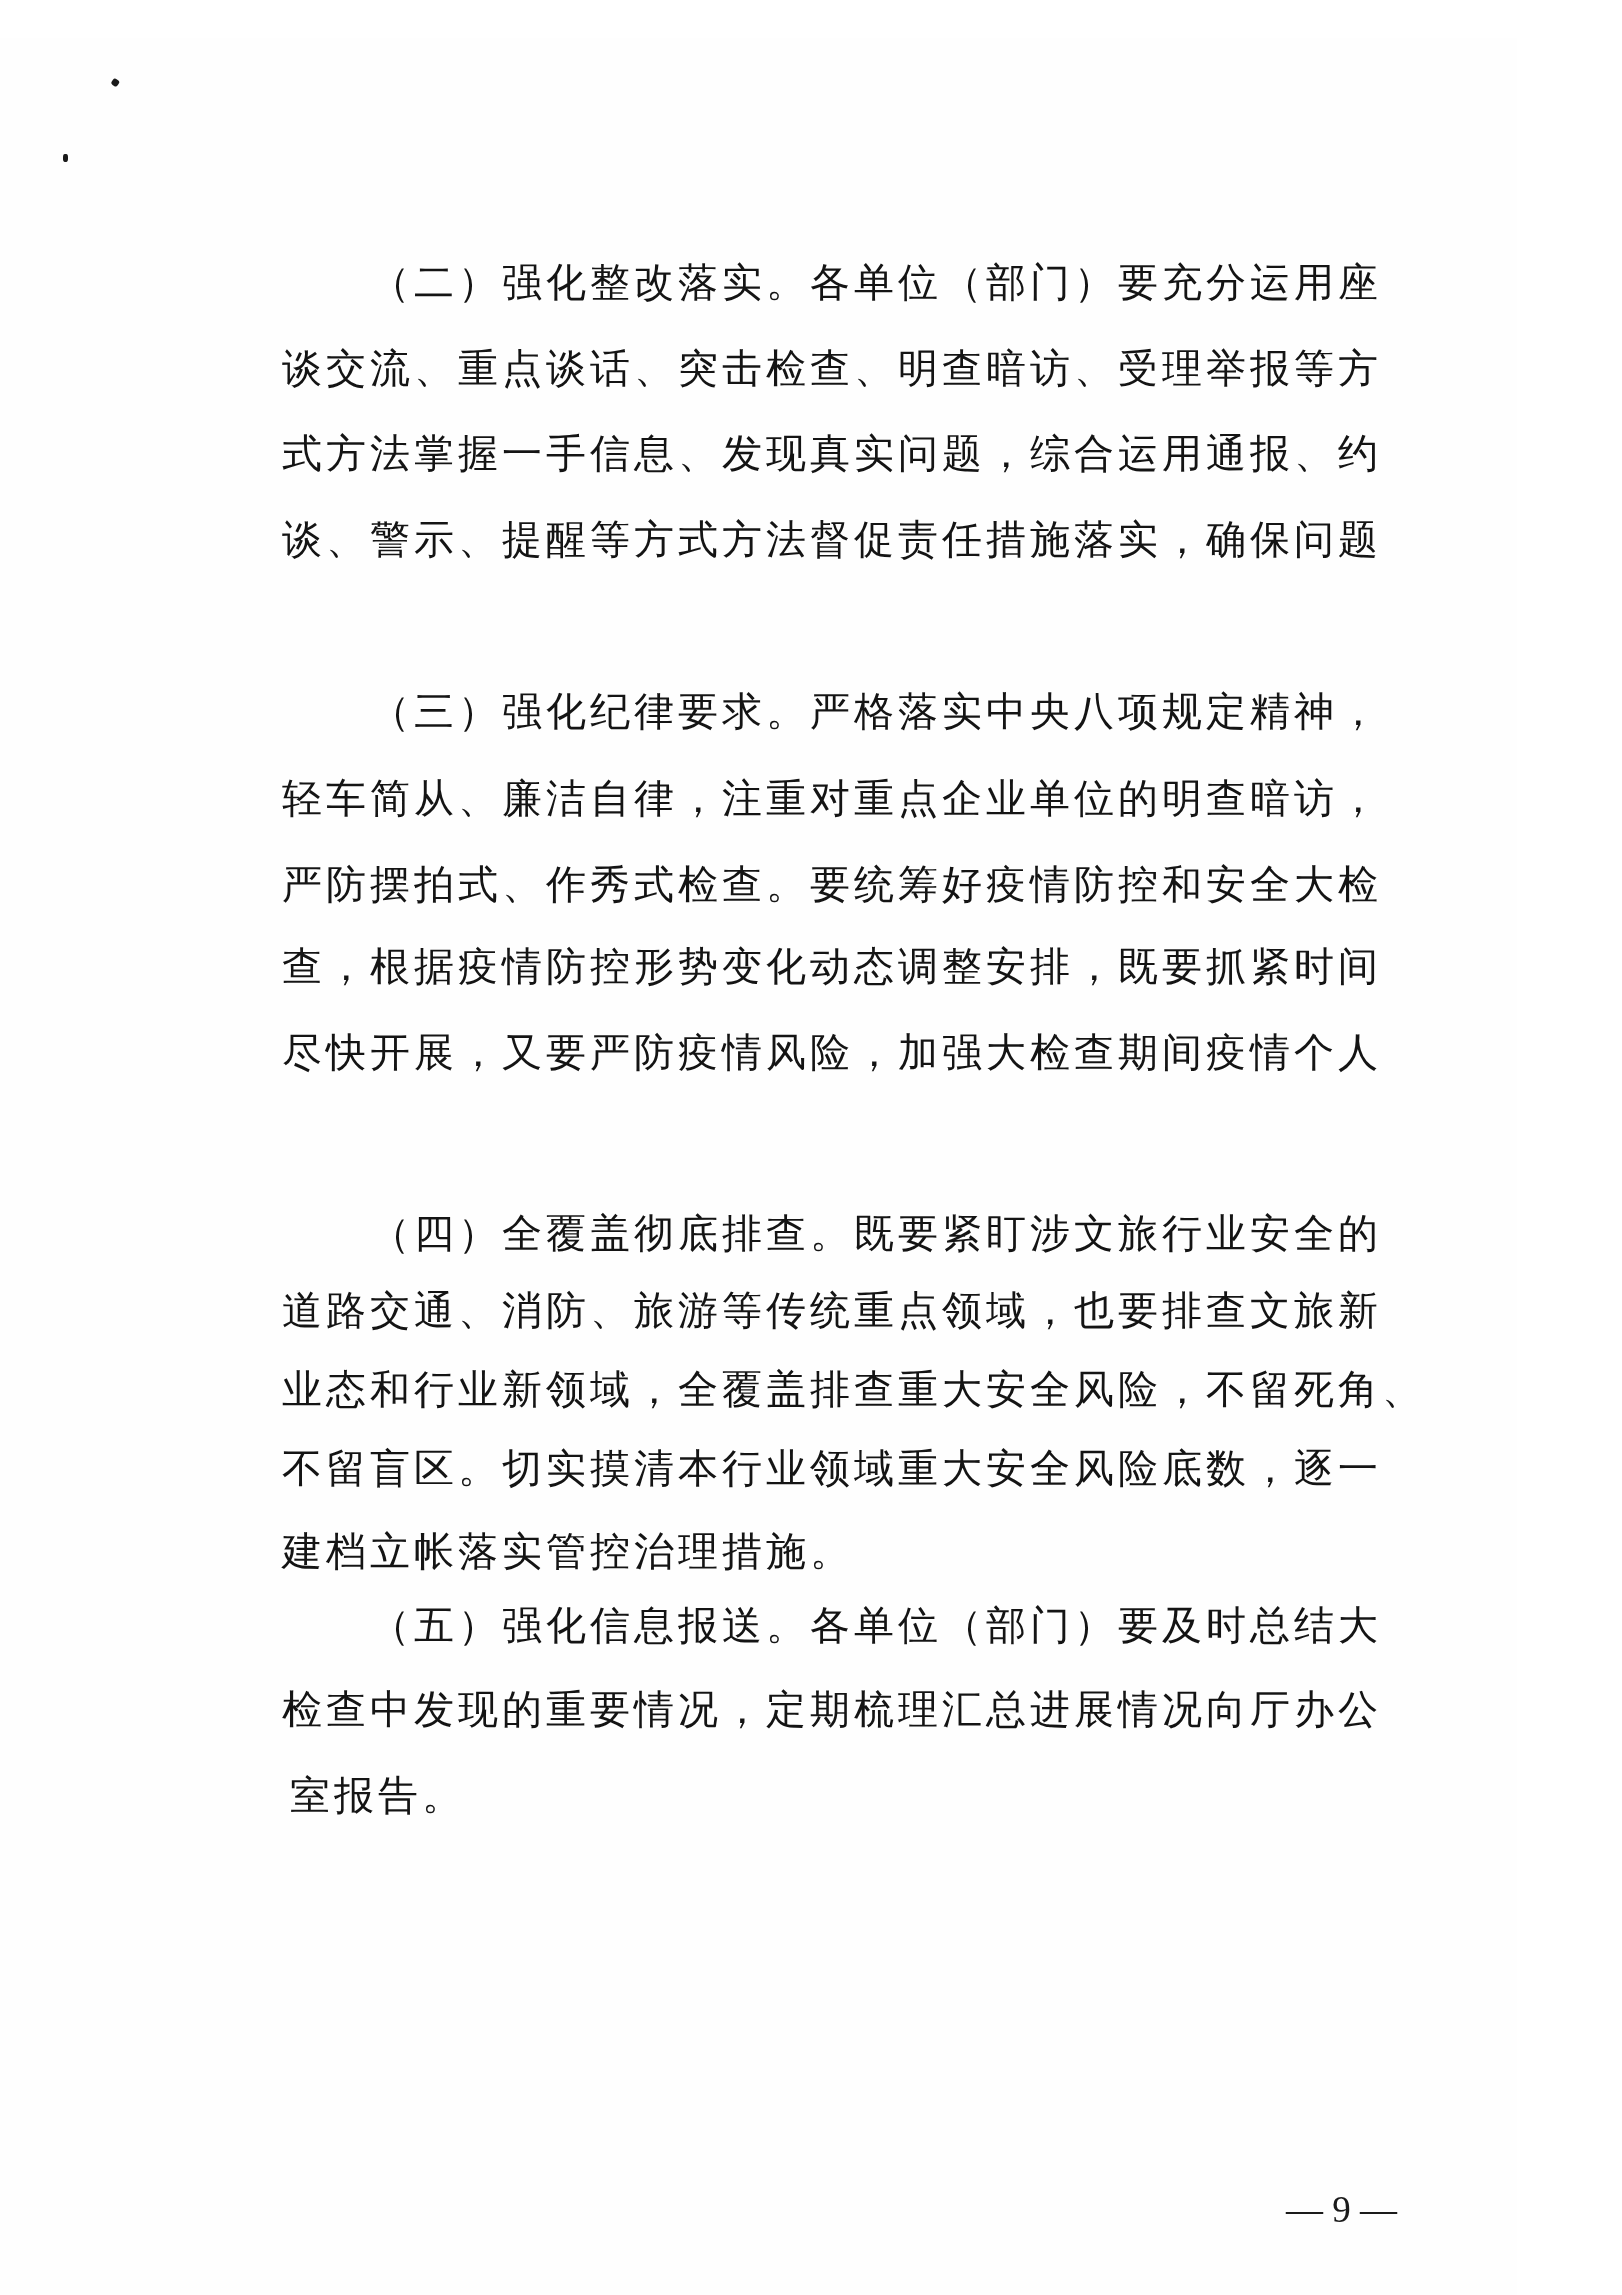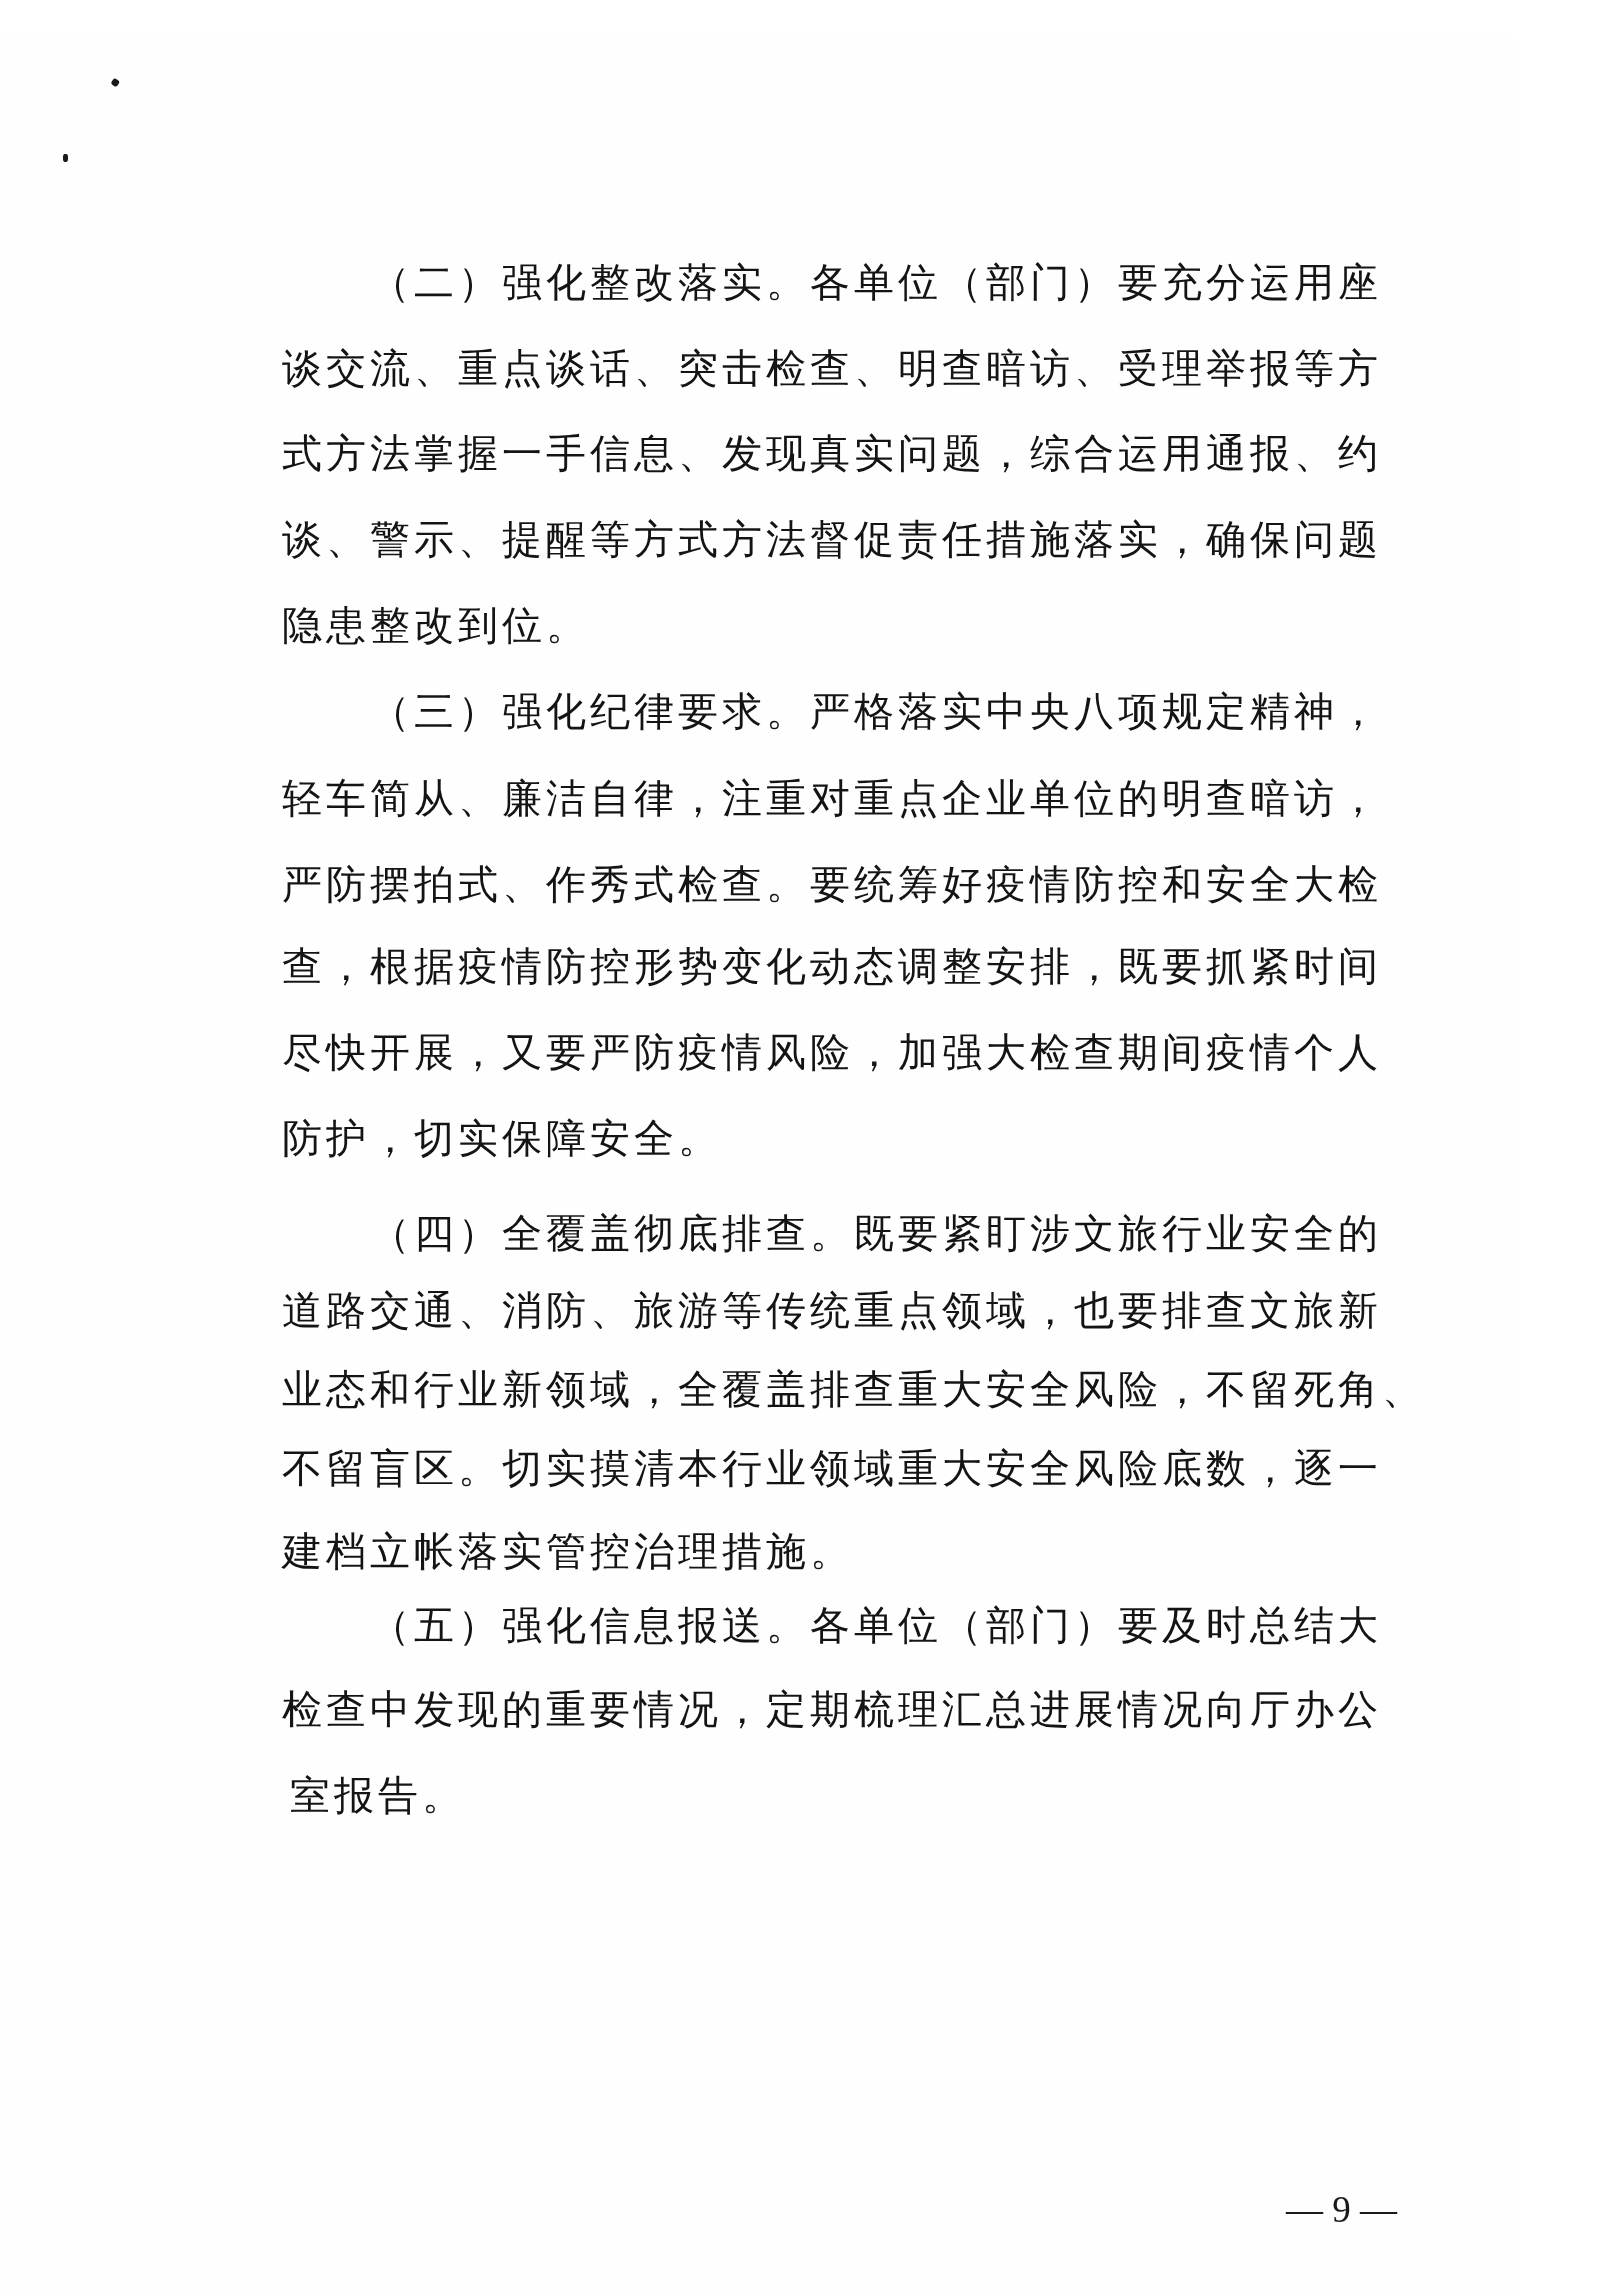--- a/index.html
+++ b/index.html
@@ -69,27 +69,25 @@
 <div class="page">
 
   <div class="speck" style="left:112px;top:41px;width:6.5px;height:6.5px;transform:rotate(35deg);"></div>
   <div class="speck" style="left:63px;top:116px;width:4.6px;height:7.9px;"></div>
 
   <div class="body-text">
     <div class="line" style="top: 218px; left: 88px;"><span class="cell">（</span><span class="cell">二</span><span class="cell">）</span><span class="cell">强</span><span class="cell">化</span><span class="cell">整</span><span class="cell">改</span><span class="cell">落</span><span class="cell">实</span><span class="cell">。</span><span class="cell">各</span><span class="cell">单</span><span class="cell">位</span><span class="cell">（</span><span class="cell">部</span><span class="cell">门</span><span class="cell">）</span><span class="cell">要</span><span class="cell">充</span><span class="cell">分</span><span class="cell">运</span><span class="cell">用</span><span class="cell">座</span></div>
     <div class="line" style="top: 304px; left: 0px;"><span class="cell">谈</span><span class="cell">交</span><span class="cell">流</span><span class="cell">、</span><span class="cell">重</span><span class="cell">点</span><span class="cell">谈</span><span class="cell">话</span><span class="cell">、</span><span class="cell">突</span><span class="cell">击</span><span class="cell">检</span><span class="cell">查</span><span class="cell">、</span><span class="cell">明</span><span class="cell">查</span><span class="cell">暗</span><span class="cell">访</span><span class="cell">、</span><span class="cell">受</span><span class="cell">理</span><span class="cell">举</span><span class="cell">报</span><span class="cell">等</span><span class="cell">方</span></div>
     <div class="line" style="top: 389px; left: 0px;"><span class="cell">式</span><span class="cell">方</span><span class="cell">法</span><span class="cell">掌</span><span class="cell">握</span><span class="cell">一</span><span class="cell">手</span><span class="cell">信</span><span class="cell">息</span><span class="cell">、</span><span class="cell">发</span><span class="cell">现</span><span class="cell">真</span><span class="cell">实</span><span class="cell">问</span><span class="cell">题</span><span class="cell">，</span><span class="cell">综</span><span class="cell">合</span><span class="cell">运</span><span class="cell">用</span><span class="cell">通</span><span class="cell">报</span><span class="cell">、</span><span class="cell">约</span></div>
     <div class="line" style="top: 475px; left: 0px;"><span class="cell">谈</span><span class="cell">、</span><span class="cell">警</span><span class="cell">示</span><span class="cell">、</span><span class="cell">提</span><span class="cell">醒</span><span class="cell">等</span><span class="cell">方</span><span class="cell">式</span><span class="cell">方</span><span class="cell">法</span><span class="cell">督</span><span class="cell">促</span><span class="cell">责</span><span class="cell">任</span><span class="cell">措</span><span class="cell">施</span><span class="cell">落</span><span class="cell">实</span><span class="cell">，</span><span class="cell">确</span><span class="cell">保</span><span class="cell">问</span><span class="cell">题</span></div>
-    <div class="line" style="top: 561px; left: 0px;"><span class="cell">隐</span><span class="cell">患</span><span class="cell">整</span><span class="cell">改</span><span class="cell">到</span><span class="cell">位</span><span class="cell">。</span></div>
     <div class="line" style="top: 647px; left: 88px;"><span class="cell">（</span><span class="cell">三</span><span class="cell">）</span><span class="cell">强</span><span class="cell">化</span><span class="cell">纪</span><span class="cell">律</span><span class="cell">要</span><span class="cell">求</span><span class="cell">。</span><span class="cell">严</span><span class="cell">格</span><span class="cell">落</span><span class="cell">实</span><span class="cell">中</span><span class="cell">央</span><span class="cell">八</span><span class="cell">项</span><span class="cell">规</span><span class="cell">定</span><span class="cell">精</span><span class="cell">神</span><span class="cell">，</span></div>
     <div class="line" style="top: 734px; left: 0px;"><span class="cell">轻</span><span class="cell">车</span><span class="cell">简</span><span class="cell">从</span><span class="cell">、</span><span class="cell">廉</span><span class="cell">洁</span><span class="cell">自</span><span class="cell">律</span><span class="cell">，</span><span class="cell">注</span><span class="cell">重</span><span class="cell">对</span><span class="cell">重</span><span class="cell">点</span><span class="cell">企</span><span class="cell">业</span><span class="cell">单</span><span class="cell">位</span><span class="cell">的</span><span class="cell">明</span><span class="cell">查</span><span class="cell">暗</span><span class="cell">访</span><span class="cell">，</span></div>
     <div class="line" style="top: 820px; left: 0px;"><span class="cell">严</span><span class="cell">防</span><span class="cell">摆</span><span class="cell">拍</span><span class="cell">式</span><span class="cell">、</span><span class="cell">作</span><span class="cell">秀</span><span class="cell">式</span><span class="cell">检</span><span class="cell">查</span><span class="cell">。</span><span class="cell">要</span><span class="cell">统</span><span class="cell">筹</span><span class="cell">好</span><span class="cell">疫</span><span class="cell">情</span><span class="cell">防</span><span class="cell">控</span><span class="cell">和</span><span class="cell">安</span><span class="cell">全</span><span class="cell">大</span><span class="cell">检</span></div>
     <div class="line" style="top: 902px; left: 0px;"><span class="cell">查</span><span class="cell">，</span><span class="cell">根</span><span class="cell">据</span><span class="cell">疫</span><span class="cell">情</span><span class="cell">防</span><span class="cell">控</span><span class="cell">形</span><span class="cell">势</span><span class="cell">变</span><span class="cell">化</span><span class="cell">动</span><span class="cell">态</span><span class="cell">调</span><span class="cell">整</span><span class="cell">安</span><span class="cell">排</span><span class="cell">，</span><span class="cell">既</span><span class="cell">要</span><span class="cell">抓</span><span class="cell">紧</span><span class="cell">时</span><span class="cell">间</span></div>
     <div class="line" style="top: 988px; left: 0px;"><span class="cell">尽</span><span class="cell">快</span><span class="cell">开</span><span class="cell">展</span><span class="cell">，</span><span class="cell">又</span><span class="cell">要</span><span class="cell">严</span><span class="cell">防</span><span class="cell">疫</span><span class="cell">情</span><span class="cell">风</span><span class="cell">险</span><span class="cell">，</span><span class="cell">加</span><span class="cell">强</span><span class="cell">大</span><span class="cell">检</span><span class="cell">查</span><span class="cell">期</span><span class="cell">间</span><span class="cell">疫</span><span class="cell">情</span><span class="cell">个</span><span class="cell">人</span></div>
-    <div class="line" style="top: 1074px; left: 0px;"><span class="cell">防</span><span class="cell">护</span><span class="cell">，</span><span class="cell">切</span><span class="cell">实</span><span class="cell">保</span><span class="cell">障</span><span class="cell">安</span><span class="cell">全</span><span class="cell">。</span></div>
     <div class="line" style="top: 1169px; left: 88px;"><span class="cell">（</span><span class="cell">四</span><span class="cell">）</span><span class="cell">全</span><span class="cell">覆</span><span class="cell">盖</span><span class="cell">彻</span><span class="cell">底</span><span class="cell">排</span><span class="cell">查</span><span class="cell">。</span><span class="cell">既</span><span class="cell">要</span><span class="cell">紧</span><span class="cell">盯</span><span class="cell">涉</span><span class="cell">文</span><span class="cell">旅</span><span class="cell">行</span><span class="cell">业</span><span class="cell">安</span><span class="cell">全</span><span class="cell">的</span></div>
     <div class="line" style="top: 1246px; left: 0px;"><span class="cell">道</span><span class="cell">路</span><span class="cell">交</span><span class="cell">通</span><span class="cell">、</span><span class="cell">消</span><span class="cell">防</span><span class="cell">、</span><span class="cell">旅</span><span class="cell">游</span><span class="cell">等</span><span class="cell">传</span><span class="cell">统</span><span class="cell">重</span><span class="cell">点</span><span class="cell">领</span><span class="cell">域</span><span class="cell">，</span><span class="cell">也</span><span class="cell">要</span><span class="cell">排</span><span class="cell">查</span><span class="cell">文</span><span class="cell">旅</span><span class="cell">新</span></div>
     <div class="line" style="top: 1325px; left: 0px;"><span class="cell">业</span><span class="cell">态</span><span class="cell">和</span><span class="cell">行</span><span class="cell">业</span><span class="cell">新</span><span class="cell">领</span><span class="cell">域</span><span class="cell">，</span><span class="cell">全</span><span class="cell">覆</span><span class="cell">盖</span><span class="cell">排</span><span class="cell">查</span><span class="cell">重</span><span class="cell">大</span><span class="cell">安</span><span class="cell">全</span><span class="cell">风</span><span class="cell">险</span><span class="cell">，</span><span class="cell">不</span><span class="cell">留</span><span class="cell">死</span><span class="cell">角</span><span class="cell">、</span></div>
     <div class="line" style="top: 1404px; left: 0px;"><span class="cell">不</span><span class="cell">留</span><span class="cell">盲</span><span class="cell">区</span><span class="cell">。</span><span class="cell">切</span><span class="cell">实</span><span class="cell">摸</span><span class="cell">清</span><span class="cell">本</span><span class="cell">行</span><span class="cell">业</span><span class="cell">领</span><span class="cell">域</span><span class="cell">重</span><span class="cell">大</span><span class="cell">安</span><span class="cell">全</span><span class="cell">风</span><span class="cell">险</span><span class="cell">底</span><span class="cell">数</span><span class="cell">，</span><span class="cell">逐</span><span class="cell">一</span></div>
     <div class="line" style="top: 1487px; left: 0px;"><span class="cell">建</span><span class="cell">档</span><span class="cell">立</span><span class="cell">帐</span><span class="cell">落</span><span class="cell">实</span><span class="cell">管</span><span class="cell">控</span><span class="cell">治</span><span class="cell">理</span><span class="cell">措</span><span class="cell">施</span><span class="cell">。</span></div>
     <div class="line" style="top: 1561px; left: 88px;"><span class="cell">（</span><span class="cell">五</span><span class="cell">）</span><span class="cell">强</span><span class="cell">化</span><span class="cell">信</span><span class="cell">息</span><span class="cell">报</span><span class="cell">送</span><span class="cell">。</span><span class="cell">各</span><span class="cell">单</span><span class="cell">位</span><span class="cell">（</span><span class="cell">部</span><span class="cell">门</span><span class="cell">）</span><span class="cell">要</span><span class="cell">及</span><span class="cell">时</span><span class="cell">总</span><span class="cell">结</span><span class="cell">大</span></div>
     <div class="line" style="top: 1645px; left: 0px;"><span class="cell">检</span><span class="cell">查</span><span class="cell">中</span><span class="cell">发</span><span class="cell">现</span><span class="cell">的</span><span class="cell">重</span><span class="cell">要</span><span class="cell">情</span><span class="cell">况</span><span class="cell">，</span><span class="cell">定</span><span class="cell">期</span><span class="cell">梳</span><span class="cell">理</span><span class="cell">汇</span><span class="cell">总</span><span class="cell">进</span><span class="cell">展</span><span class="cell">情</span><span class="cell">况</span><span class="cell">向</span><span class="cell">厅</span><span class="cell">办</span><span class="cell">公</span></div>
     <div class="line" style="top: 1731px; left: 8px;"><span class="cell">室</span><span class="cell">报</span><span class="cell">告</span><span class="cell">。</span></div>
   </div>
 

